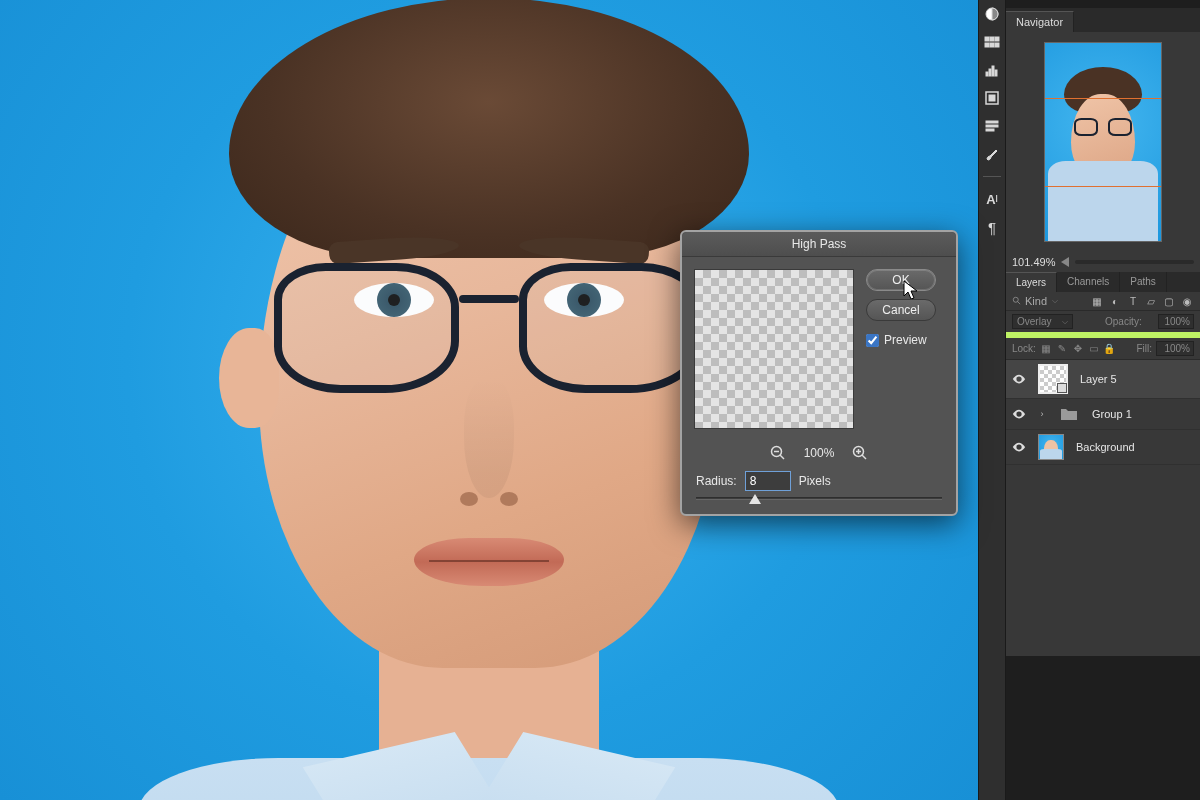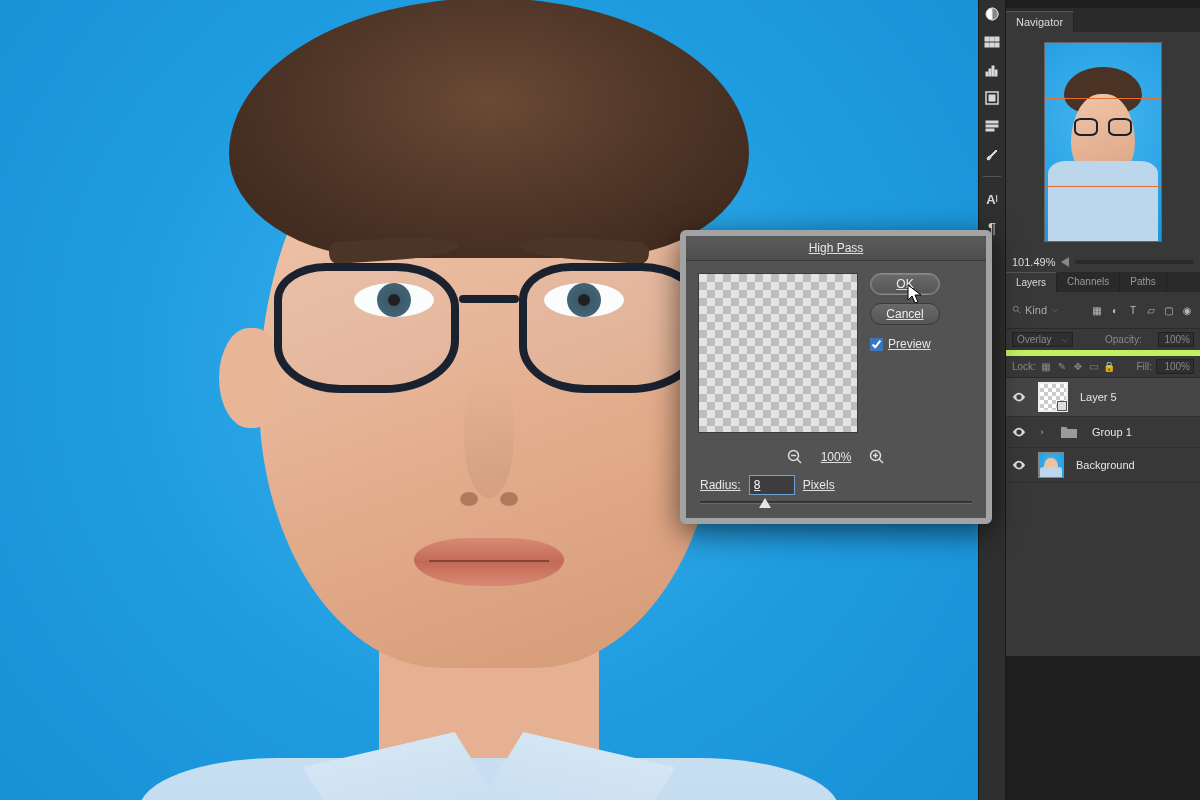--- a/index.html
+++ b/index.html
@@ -101,21 +101,21 @@
   .nav-shirt{position:absolute;bottom:0;left:50%;transform:translateX(-50%);width:110px;height:80px;background:#bcd6ec;border-radius:16% 16% 0 0;}
 
   .zoom-row { display:flex; align-items:center; gap:6px; padding:4px 6px; background:#383838;}
   .zoom-val { color:#ddd; font-size:11px;}
   .zoom-tri { width:0;height:0;border-left:8px solid #888;border-top:5px solid transparent;border-bottom:5px solid transparent; cursor:pointer;}
   .zoom-slider-track { flex:1; height:4px; background:#2a2a2a; border-radius:2px; position:relative;}
 
   .layers-tabs { display:flex; background:#2a2a2a; }
   .layers-tabs .panel-tab { font-size:10px; }
 
-  .layer-opts-row { display:flex; align-items:center; gap:4px; padding:12px 6px; border-bottom:1px solid #2a2a2a;}
+  .layer-opts-row { display:flex; align-items:center; gap:4px; padding:3px 6px; border-bottom:1px solid #2a2a2a;}
   .mini-search { display:flex; align-items:center; gap:3px; color:#aaa;}
   .mini-search svg{width:10px;height:10px;fill:#aaa;}
   .opt-ico { width:14px; height:12px; display:flex;align-items:center;justify-content:center; color:#bbb; font-size:10px;}
   .opt-sep { flex:1; }
   .blend-row { display:flex; align-items:center; padding:3px 6px; border-bottom:6px solid #bef264; gap:16px;}
   .blend-select { background:#2f2f2f; color:#888; font-size:10px; padding:1px 4px; border:1px solid #222; width:64px; cursor:pointer; display:flex; justify-content:space-between; align-items:center;}
   .blend-select:after{content:"⌵";font-size:8px;color:#777;}
   .opacity-lbl{color:#888;font-size:10px;}
   .opacity-val{background:#2f2f2f;color:#888;font-size:10px;padding:1px 3px;border:1px solid #222;width:38px;text-align:right;}
   .lock-row { display:flex; align-items:center; padding:3px 6px; border-bottom:1px solid #2a2a2a; gap:4px; color:#888; font-size:10px;}
@@ -143,24 +143,24 @@
   .layer-thumb .smartobj { position:absolute;right:-1px;bottom:-1px;width:10px;height:10px;background:#ddd;border:1px solid #555;}
   .layer-thumb.bg-thumb { background:radial-gradient(circle at 50% 40%,#43b6ef,#1c97de); }
   .layer-thumb.bg-thumb:before{content:"";position:absolute;left:50%;top:20%;transform:translateX(-50%);width:14px;height:18px;background:#eec3a4;border-radius:46%;}
   .layer-thumb.bg-thumb:after{content:"";position:absolute;left:50%;bottom:0;transform:translateX(-50%);width:22px;height:10px;background:#bcd6ec;border-radius:20% 20% 0 0;}
   .folder-ico{width:22px;height:22px;display:flex;align-items:center;justify-content:center;}
   .folder-ico svg{width:18px;height:14px;fill:#9a9a9a;}
   .layer-name { color:#e6e6e6; font-size:11px;}
 
   
   .dialog {
-    position:absolute; left:680px; top:230px; width:312px;
-    background:#535353; border:6px solid #a3a3a3; border-radius:6px;
+    position:absolute; left:680px; top:230px; width:278px;
+    background:#535353; border:2px solid #a3a3a3; border-radius:6px;
     box-shadow:0 8px 30px rgba(0,0,0,0.6);
-    color:#ddd; font-size:12px;text-decoration:underline;
+    color:#ddd; font-size:12px;
   }
   .dialog-title { text-align:center; padding:5px 0; font-size:12px; color:#e8e8e8;
     background:linear-gradient(#5b5b5b,#4e4e4e); border-bottom:1px solid #3a3a3a;
     border-radius:6px 6px 0 0;
   }
   .dialog-body { display:flex; padding:12px; gap:12px;}
   .preview-box {
     width:160px; height:160px; border:1px solid #3a3a3a;
     background-image:
       linear-gradient(45deg,#bdbdbd 25%,transparent 25%),

